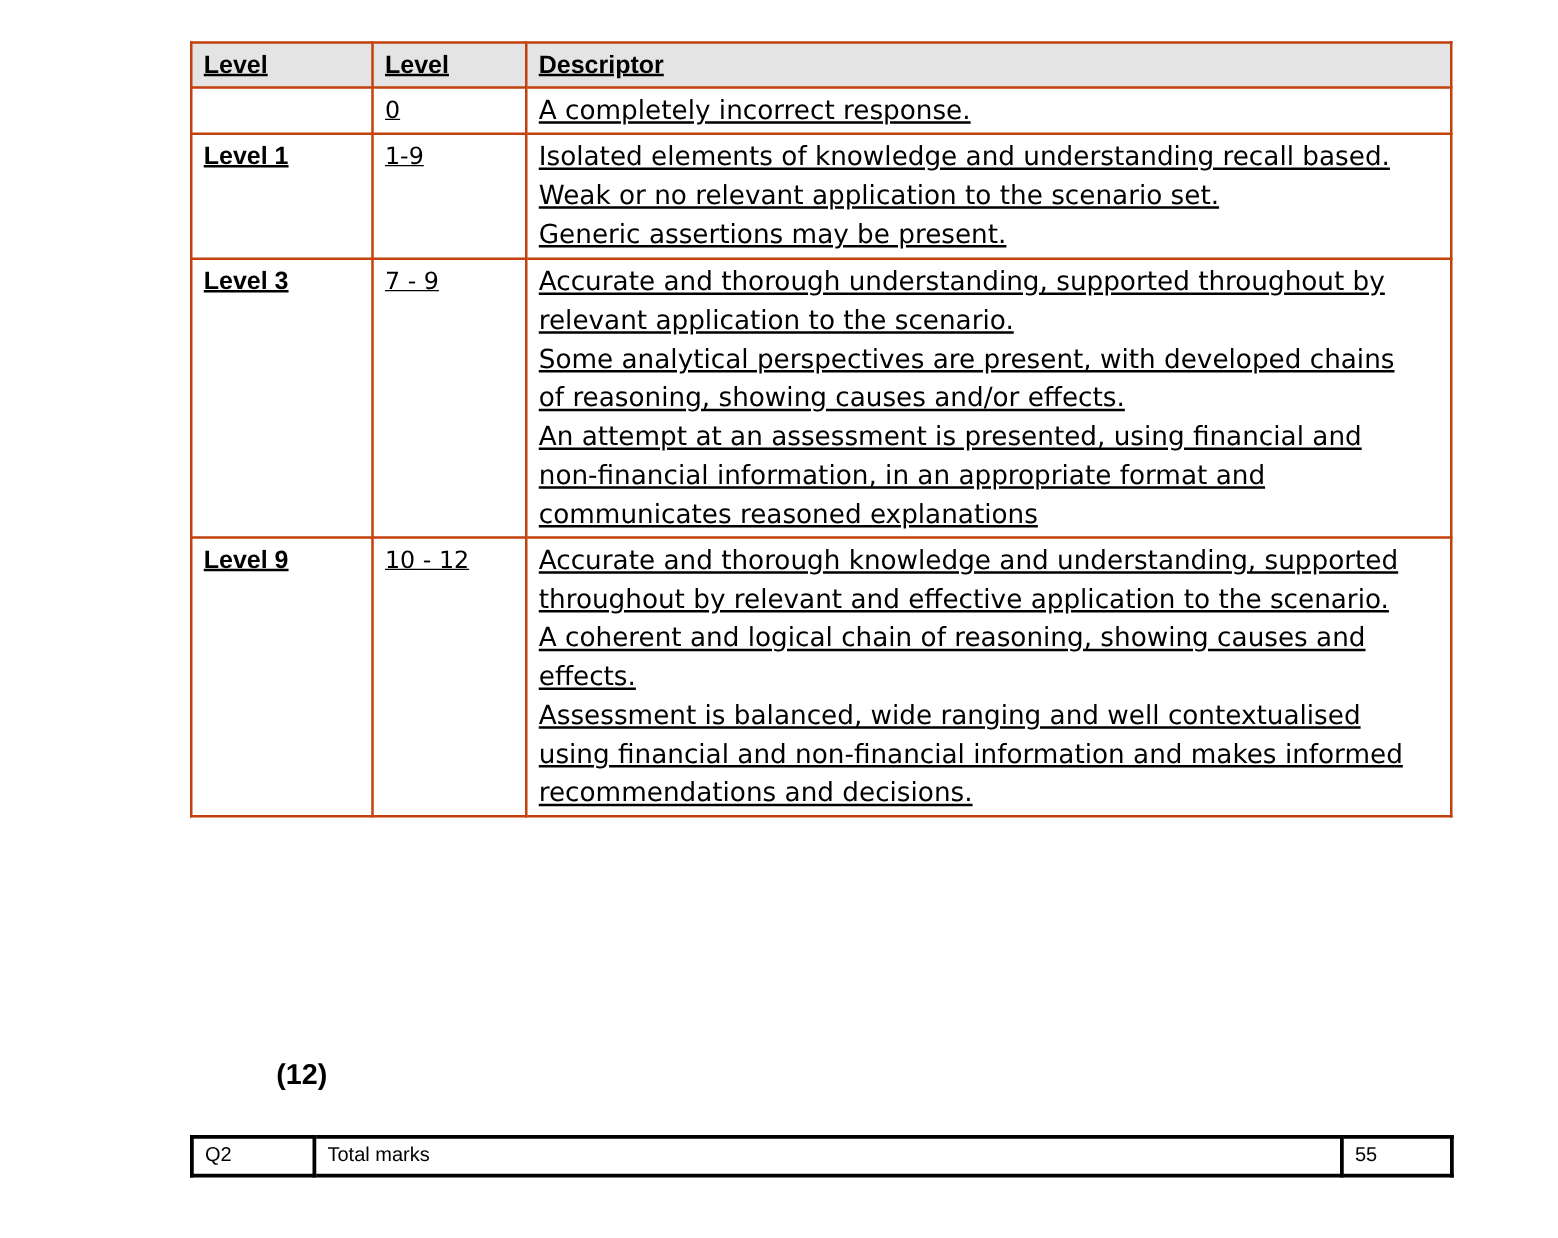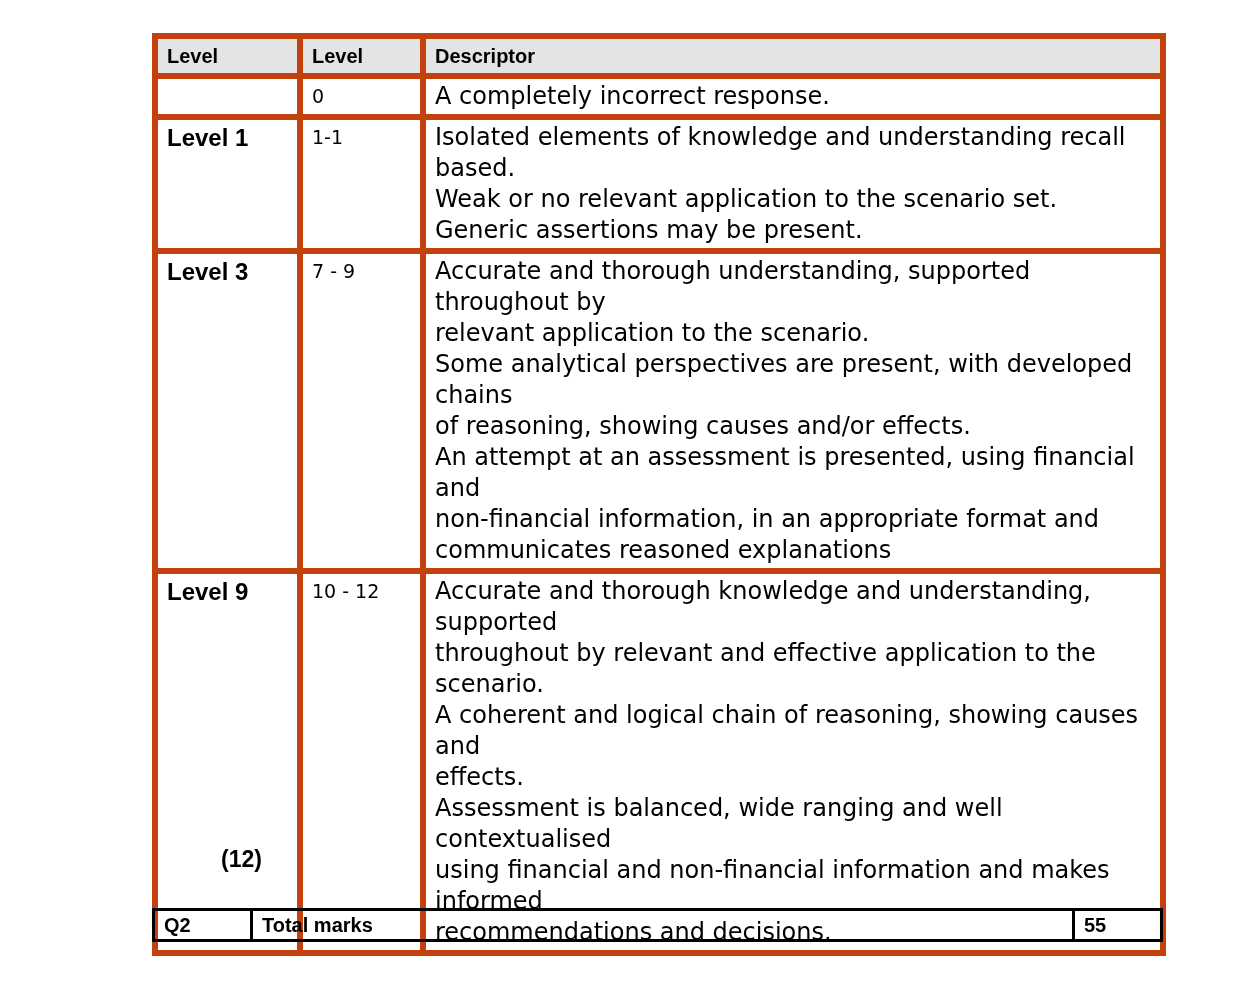--- a/index.html
+++ b/index.html
@@ -25,47 +25,48 @@
     width: 1008px;
     border-collapse: collapse;
     table-layout: fixed;
   }
   table.rubric col.c-level { width: 145px; }
   table.rubric col.c-mark  { width: 123px; }
   table.rubric col.c-desc  { width: 740px; }
 
   table.rubric th,
   table.rubric td {
-    border: 6px solid #c2410c;
+    border: 2px solid #c2410c;
     vertical-align: top;
     padding: 2px 20px 2px 9px;
     text-align: left;
+    text-decoration: underline;
   }
   table.rubric th {
     background: #e4e4e4;
     font-family: "Liberation Sans", sans-serif;
     font-weight: bold;
     font-size: 20px;
     line-height: 30px;
     height: 30px;
   }
   td.level-cell {
     font-family: "Liberation Sans", sans-serif;
     font-weight: bold;
-    font-size: 24px;
+    font-size: 20px;
     line-height: 31px;
   }
   td.mark-cell {
     font-family: "DejaVu Sans", sans-serif;
     font-size: 19px;
     line-height: 31px;
   }
   td.desc-cell {
     font-family: "DejaVu Sans", sans-serif;
-    font-size: 24px;
+    font-size: 21px;
     line-height: 31px;
     white-space: pre-line;
   }
   tr.h-zero  { height: 33px;  }
   tr.h-lvl1  { height: 100px; }
   tr.h-lvl2  { height: 128px; }
   tr.h-lvl3  { height: 221px; }
   tr.h-lvl4  { height: 223px; }
 
   
@@ -88,22 +89,22 @@
     width: 1008px;
     border-collapse: collapse;
     table-layout: fixed;
   }
   table.total col.c-q     { width: 98px; }
   table.total col.c-label { width: 822px; }
   table.total col.c-val   { width: 88px; }
   table.total td {
     border: 3px solid #000000;
     font-family: "Liberation Sans", sans-serif;
-    font-weight: bold;
-    font-size: 20px;
+    font-weight: normal;
+    font-size: 16px;
     line-height: 24px;
     padding: 1px 8px 1px 9px;
     height: 26px;
     vertical-align: middle;
     text-align: left;
   }
 </style>
 </head>
 <body>
 
@@ -123,21 +124,21 @@
       </tr>
     </thead>
     <tbody>
       <tr class="h-zero">
         <td class="level-cell"></td>
         <td class="mark-cell">0</td>
         <td class="desc-cell">A completely incorrect response.</td>
       </tr>
       <tr class="h-lvl1">
         <td class="level-cell">Level 1</td>
-        <td class="mark-cell">1-1</td>
+        <td class="mark-cell">1-9</td>
         <td class="desc-cell">Isolated elements of knowledge and understanding recall based.
 Weak or no relevant application to the scenario set.
 Generic assertions may be present.</td>
       </tr>
       <tr class="h-lvl3">
         <td class="level-cell">Level 3</td>
         <td class="mark-cell">7 - 9</td>
         <td class="desc-cell">Accurate and thorough understanding, supported throughout by
 relevant application to the scenario.
 Some analytical perspectives are present, with developed chains

